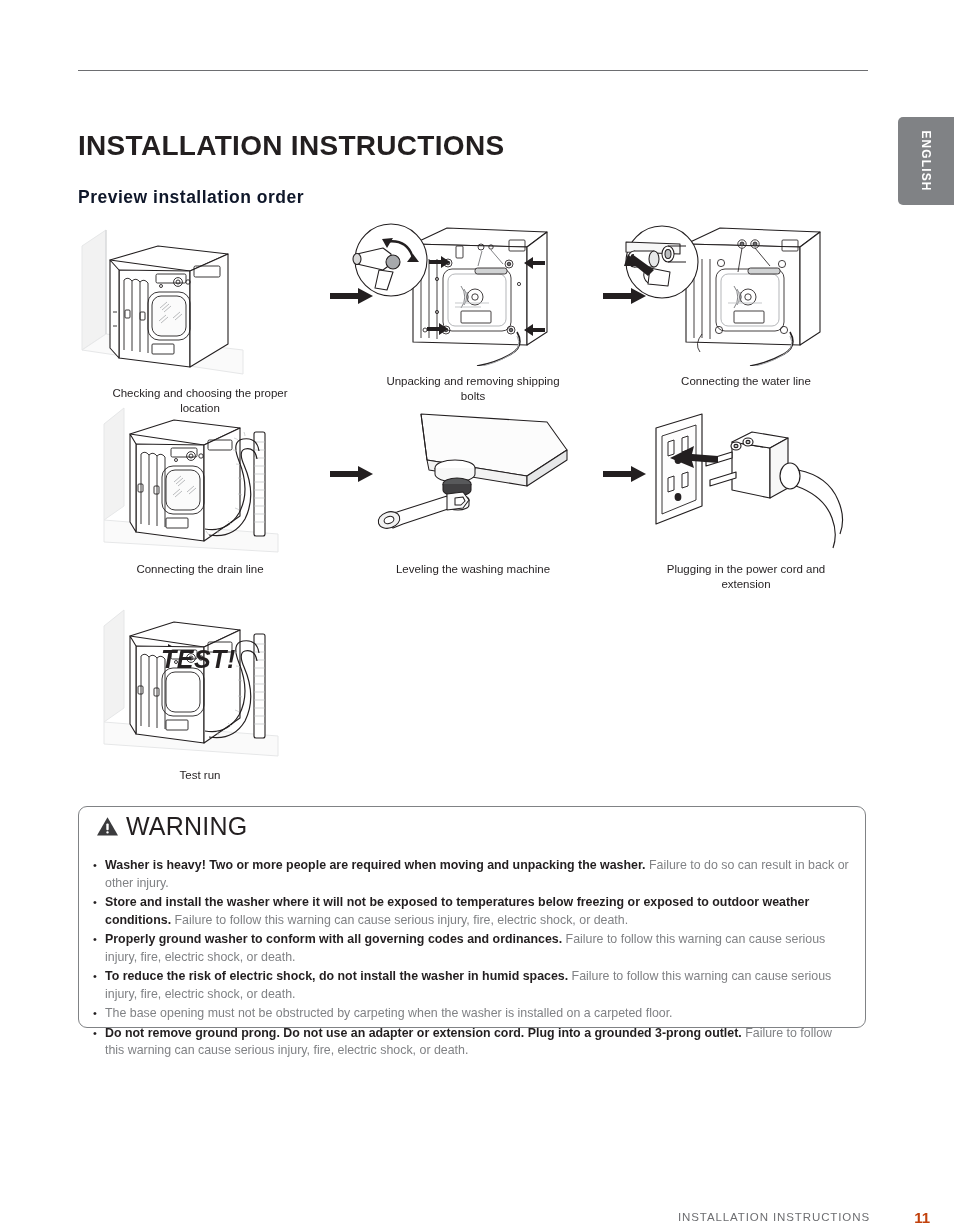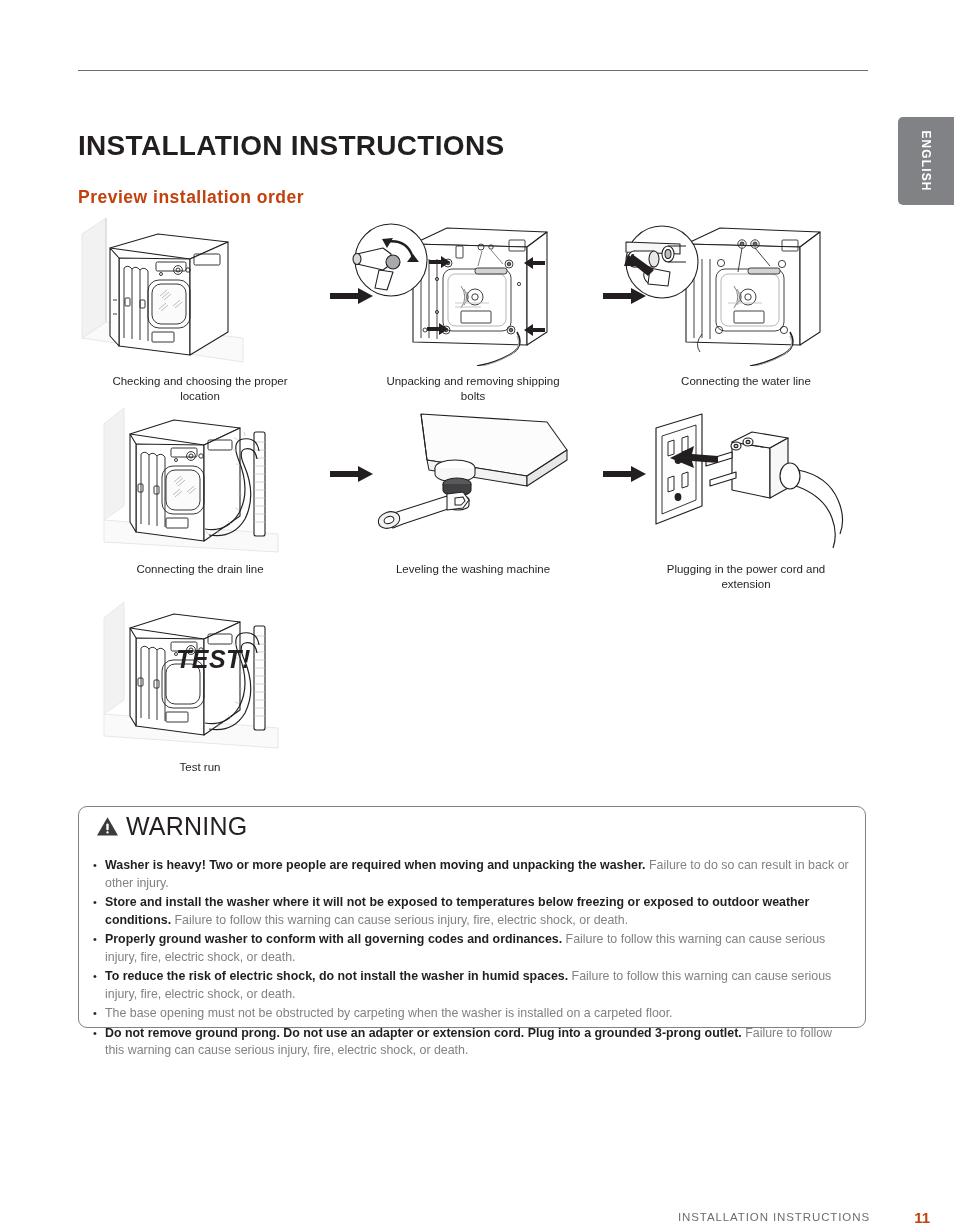--- a/index.html
+++ b/index.html
@@ -75,21 +75,21 @@
     letter-spacing: 0.3px;
     color: #231f20;
   }
   .section-title {
     position: absolute;
     left: 78px;
     top: 172px;
     font-size: 17.5px;
     font-weight: bold;
     letter-spacing: 0.5px;
-    color: #c2410c;
+    color: #0f172a;
   }
 
   
   .flow {
     position: absolute;
     left: 78px;
     top: 214px;
     width: 790px;
   }
   .flow-row {
@@ -197,21 +197,21 @@
   <div class="lang-tab-text">ENGLISH</div>
 </div>
 
 <h1 class="chapter-title">INSTALLATION INSTRUCTIONS</h1>
 <h2 class="section-title">Preview installation order</h2>
 
 <div class="flow">
 
   <div class="flow-row" style="height:186px;">
 
-    <div class="flow-cell" style="left:0px; top:0px;">
+    <div class="flow-cell" style="left:0px; top:12px;">
       <svg class="cell-art" viewBox="0 0 244 152">
         <g fill="none" stroke="#bcbec0" stroke-width="1">
           <path d="M28 4 L28 108 L4 124 L4 20 Z" fill="#f2f2f2" stroke="#e6e7e8"></path>
           <path d="M28 108 L165 124 L165 148 L4 124 Z" fill="#fafafa" stroke="#e6e7e8"></path>
           <path d="M28 4 L28 108" stroke="#d1d3d4"></path>
         </g>
         <g fill="#ffffff" stroke="#231f20" stroke-width="1.1" stroke-linejoin="round">
 
           <path d="M32 34 L80 20 L150 28 L112 45 Z"></path>
 
@@ -528,21 +528,21 @@
       <div class="cell-caption">Plugging in the power cord and extension</div>
     </div>
   </div>
 
   <div class="flow-row" style="height:160px; margin-top:2px;">
 
     <svg class="arrow" style="left:62px; top:50px;" viewBox="0 0 44 20">
       <path d="M0 7 H28 V2 L43 10 L28 18 V13 H0 Z" fill="#231f20"></path>
     </svg>
 
-    <div class="flow-cell" style="left:0px; top:8px;">
+    <div class="flow-cell" style="left:0px; top:16px;">
       <svg class="cell-art" viewBox="0 0 244 152">
         <g fill="none" stroke="#e6e7e8" stroke-width="1">
           <path d="M46 2 L46 100 L26 114 L26 18 Z" fill="#f2f2f2"></path>
           <path d="M26 114 L200 128 L200 148 L26 136 Z" fill="#fafafa"></path>
         </g>
         <g fill="#ffffff" stroke="#231f20" stroke-width="1.1" stroke-linejoin="round">
           <path d="M52 28 L96 14 L162 22 L126 39 Z"></path>
           <path d="M58 38 L58 126 L126 135 L126 39 Z"></path>
           <path d="M52 28 L52 116 L58 126 L58 38 Z"></path>
           <path d="M126 39 L162 22 L162 110 L126 135 Z"></path>
@@ -572,21 +572,21 @@
           <path d="M127 123 q22 4 34 -16 q12 -22 0 -52 q-8 -20 4 -22 q14 -2 16 12"></path>
           <path d="M131 129 q24 4 36 -16 q12 -24 -1 -54 q-6 -14 1 -16 q10 -2 12 10"></path>
         </g>
         <g stroke="#bcbec0" stroke-width="0.7" fill="none">
           <path d="M139 123 q1 3 2 4 M150 115 q2 2 3 3 M157 102 q3 1 4 2 M160 88 q3 0 4 1 M160 72 q3 0 4 1 M158 58 q3 0 4 1 M155 44 q3 0 4 1"></path>
         </g>
       </svg>
       <div class="cell-caption">Test run</div>
     </div>
 
-    <div class="test-label" style="left:98px; top:53px;">TEST!</div>
+    <div class="test-label" style="left:83px; top:53px;">TEST!</div>
   </div>
 </div>
 
 <div class="warning-box"></div>
 
 <div class="warning-label">
   <svg class="warning-tri" width="23" height="21" viewBox="0 0 23 21">
     <path d="M11.5 1.2 L22 19.6 L1 19.6 Z" fill="#3b3b3d"></path>
     <rect x="10.3" y="7.6" width="2.4" height="6.6" rx="1" fill="#ffffff"></rect>
     <rect x="10.3" y="15.2" width="2.4" height="2.4" rx="1" fill="#ffffff"></rect>

